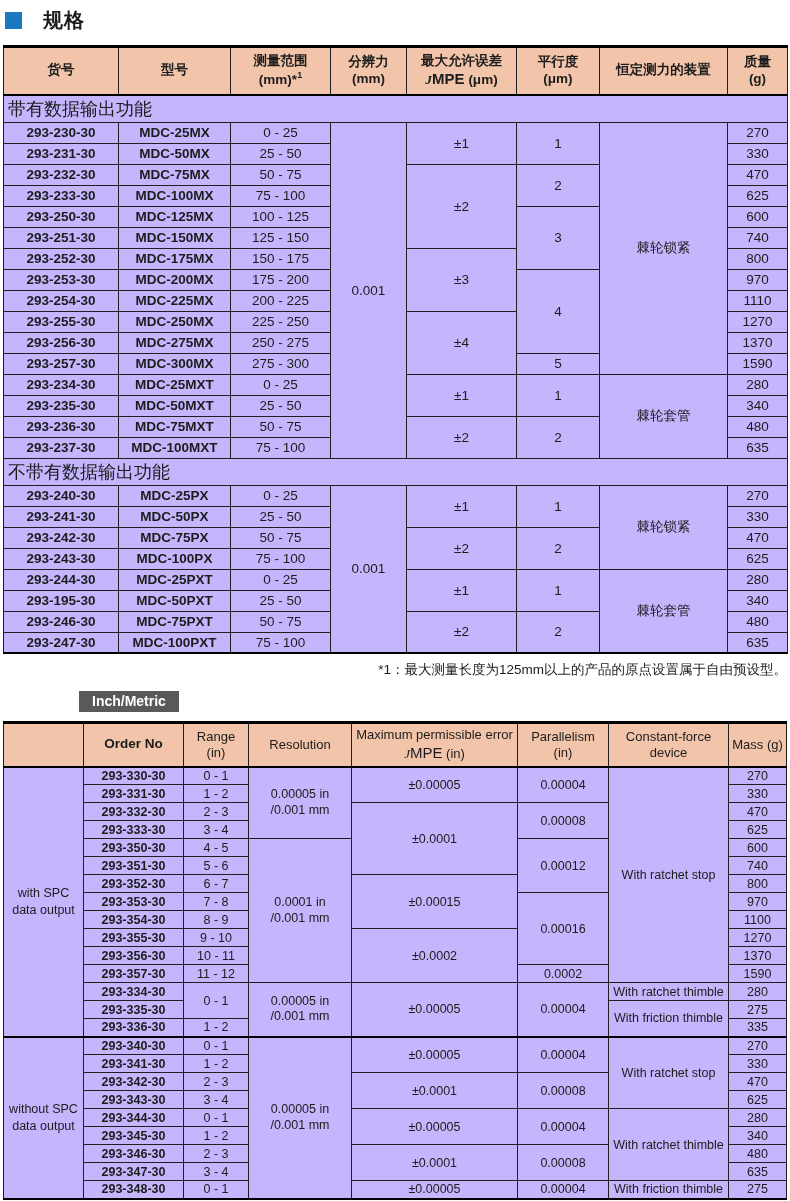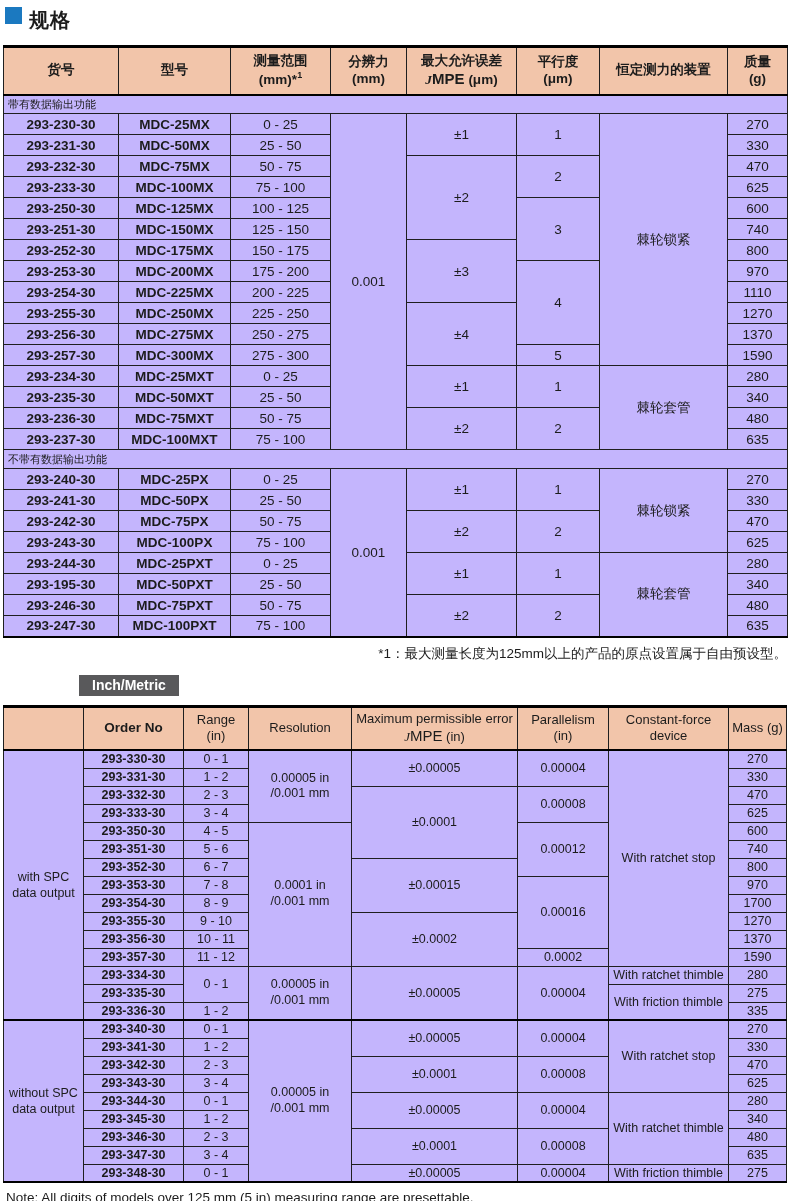--- a/index.html
+++ b/index.html
@@ -1,37 +1,37 @@
 <!DOCTYPE html>
 <html><head>
 <meta charset="utf-8">
 <style>
   * { box-sizing: border-box; }
   html,body { margin:0; padding:0; }
   body { width:790px; background:#ffffff; font-family:"Liberation Sans",sans-serif; color:#1c1c1c; }
   .page { padding:5px 3px 6px 3px; }
 
-  .title { display:flex; align-items:flex-start; gap:7px; margin:2px 0 11px 2px; }
+  .title { display:flex; align-items:center; gap:21px; margin:2px 0 11px 2px; }
   .title .sq { width:17px; height:17px; background:#1b79c0; }
   .title .txt { font-size:20px; font-weight:bold; letter-spacing:1px; }
 
   table.spec { border-collapse:collapse; width:784px; table-layout:fixed; background:#c4b5fd;
                border-top:3px solid #000; border-bottom:2px solid #000; }
   table.spec th, table.spec td { border:1px solid #1f1f1f; vertical-align:middle; text-align:center; overflow:hidden; }
   table.spec thead th { background:#f2c5aa; font-size:13.5px; line-height:1.25; padding:3px 2px; border-bottom:2px solid #000; }
 
   table.metric td { font-size:13.5px; height:21px; padding:0 2px; }
   table.metric thead th { height:48px; }
   table.inch td { font-size:12.5px; height:18px; padding:0 2px; }
   table.inch thead th { height:44px; font-weight:normal; font-size:13px; }
   table.inch thead th.bold { font-weight:bold; font-size:13.5px; }
 
   td.mass { text-align:right; padding-right:5px; }
   td.b { font-weight:bold; }
-  tr.strip td { text-align:left; font-size:11px; height:19px; padding:1px 4px; }
+  tr.strip td { text-align:left; font-size:18px; height:19px; padding:1px 4px; }
   td.glabel { text-align:left; font-size:13px; padding-left:3px; line-height:1.3; }
   td.res { white-space:pre-line; line-height:1.25; }
   .jit { font-family:"Liberation Serif",serif; font-style:italic; }
   .sub { font-size:15px; letter-spacing:0;margin-top:7px; }
   sup { font-size:9px; }
   tr.gbf td { border-top:2px solid #000; }
 
   .badge { display:inline-block; background:#59595b; color:#fff; font-weight:bold; font-size:14px;
            padding:2px 13px 3px; margin:12px 0 9px 76px; }
   .footnote { font-size:13.5px; margin:7px 0 0 3px;text-align:right; }
@@ -333,21 +333,21 @@
       </tr>
       <tr>
         <td class="b">293-353-30</td>
         <td>7 - 8</td>
         <td rowspan="4">0.00016</td>
         <td class="mass">970</td>
       </tr>
       <tr>
         <td class="b">293-354-30</td>
         <td>8 - 9</td>
-        <td class="mass">1700</td>
+        <td class="mass">1100</td>
       </tr>
       <tr>
         <td class="b">293-355-30</td>
         <td>9 - 10</td>
         <td rowspan="3">±0.0002</td>
         <td class="mass">1270</td>
       </tr>
       <tr>
         <td class="b">293-356-30</td>
         <td>10 - 11</td>

